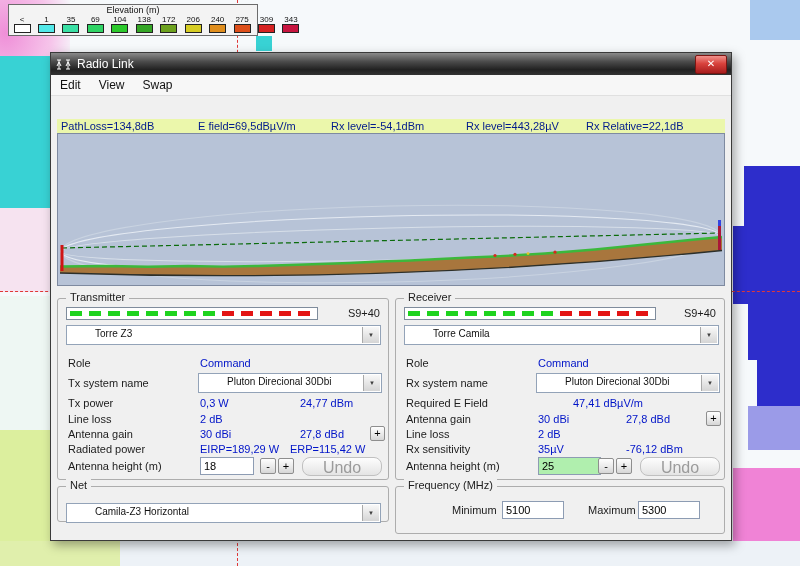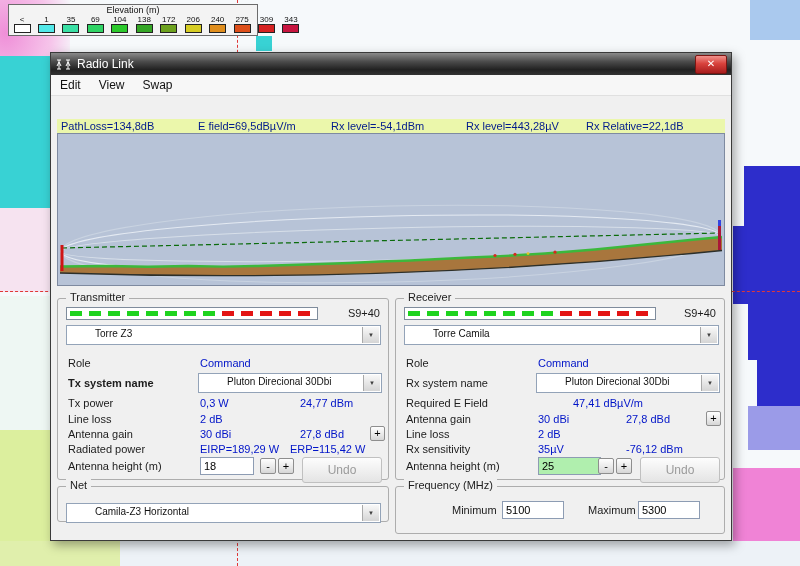--- a/index.html
+++ b/index.html
@@ -71,23 +71,23 @@
   .combo{position:absolute;height:20px;background:#fff;border:1px solid #93a3b8;box-sizing:border-box;}
   .combo-text{position:absolute;left:4px;top:2px;font-size:10px;color:#111;white-space:nowrap;margin-left:24px;}
   .combo-arrow{position:absolute;right:1px;top:1px;width:16px;height:16px;
      background:linear-gradient(#f8f8f8,#d5d5d5);border-left:1px solid #a9a9a9;color:#404040;
      font-size:6px;display:flex;align-items:center;justify-content:center;}
   .tbox{position:absolute;height:18px;border:1px solid #8d9cb3;background:#fff;
      font-family:"Liberation Sans",sans-serif;font-size:11px;padding:0 3px;box-sizing:border-box;}
   .sbtn{position:absolute;height:16px;font-family:"Liberation Sans",sans-serif;font-size:11px;line-height:1;
      background:linear-gradient(#fefefe,#e8e8e8 60%,#d6d6d6);border:1px solid #8e8e8e;border-radius:2px;
      padding:0;text-align:center;box-sizing:border-box;}
-  .undo-btn{position:absolute;height:26px;font-family:"Liberation Sans",sans-serif;font-size:12px;
+  .undo-btn{position:absolute;height:19px;font-family:"Liberation Sans",sans-serif;font-size:16px;
      color:#9b9b9b;background:linear-gradient(#fdfdfd,#efefef 55%,#e4e4e4);border:1px solid #c0c0c0;
-     border-radius:3px;box-sizing:border-box;}
+     border-radius:8px;box-sizing:border-box;}
 </style>
 </head>
 <body>
 
 <div class="stage">
 
   <div class="abs bg-pink-tl"></div>
   <div class="abs bg-cyan-left"></div>
   <div class="abs bg-pale-left"></div>
   <div class="abs bg-mint-left"></div>
@@ -180,21 +180,21 @@
         <span class="g"></span>
         <span class="r"></span>
       </div>
       <span class="lbl" style="left:266px;top:8px;width:56px;text-align:right;">S9+40</span>
       <div class="combo" style="left:8px;top:26px;width:315px;">
         <span class="combo-text">Torre Z3</span>
         <span class="combo-arrow">▼</span>
       </div>
       <span class="lbl" style="left:10px;top:58px;">Role</span>
       <span class="val" style="left:142px;top:58px;">Command</span>
-      <span class="lbl" style="left:10px;top:78px;font-weight:bold;">Tx system name</span>
+      <span class="lbl" style="left:10px;top:78px;">Tx system name</span>
       <div class="combo" style="left:140px;top:74px;width:184px;">
         <span class="combo-text">Pluton Direcional 30Dbi</span>
         <span class="combo-arrow">▼</span>
       </div>
       <span class="lbl" style="left:10px;top:98px;">Tx power</span>
       <span class="val" style="left:142px;top:98px;">0,3 W</span>
       <span class="val" style="left:242px;top:98px;">24,77 dBm</span>
       <span class="lbl" style="left:10px;top:114px;">Line loss</span>
       <span class="val" style="left:142px;top:114px;">2 dB</span>
       <span class="lbl" style="left:10px;top:129px;">Antenna gain</span>

